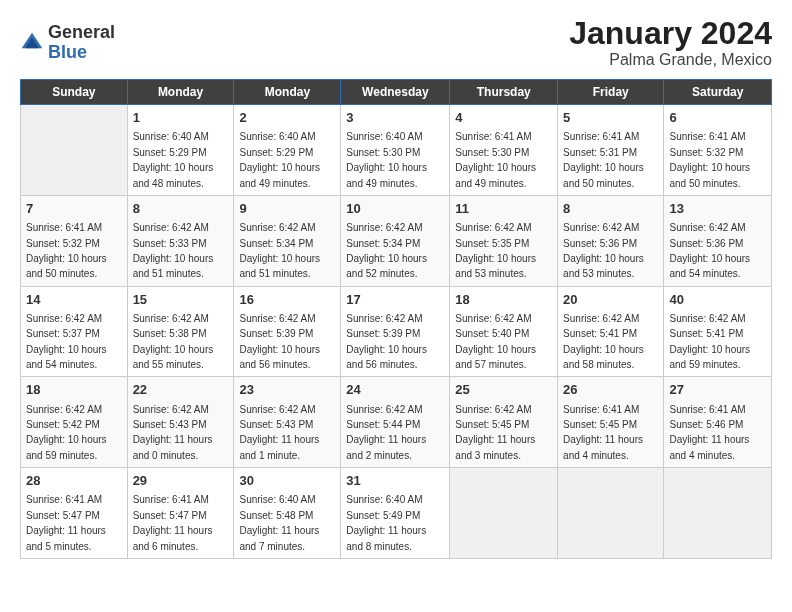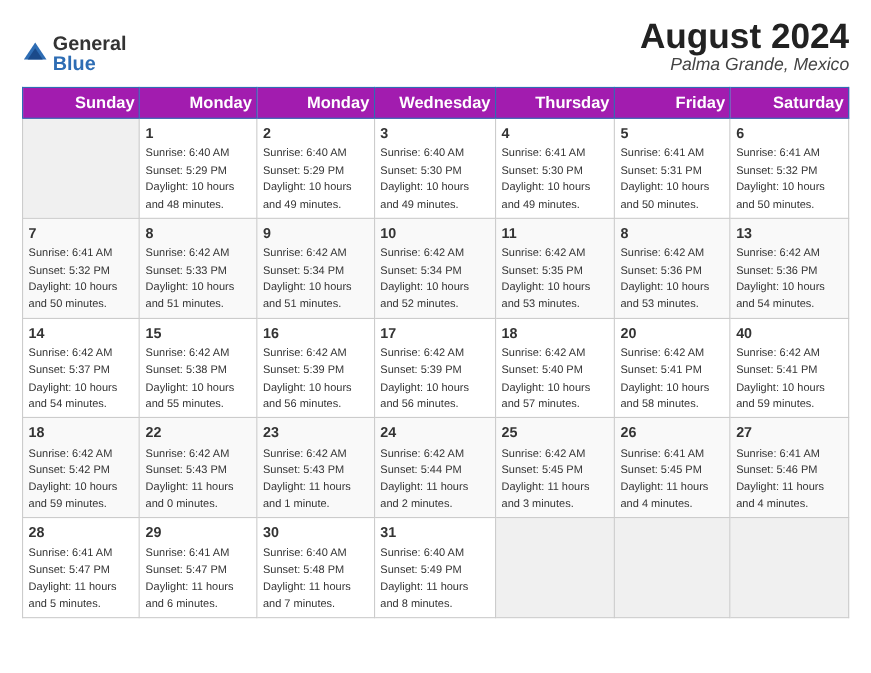--- a/index.html
+++ b/index.html
@@ -11,21 +11,21 @@
       overflow: hidden;
     }
     .page {
       width: 792px;
       min-height: 612px;
       padding: 16px 20px 10px 20px;
     }
     .header {
       display: flex;
       justify-content: space-between;
-      align-items: flex-end;
+      align-items: center;
       margin-bottom: 10px;
     }
     .logo {
       display: flex;
       align-items: center;
       gap: 4px;
     }
     .logo-text {
       font-size: 18px;
       font-weight: bold;
@@ -42,33 +42,32 @@
     }
     .month-title {
       font-size: 32px;
       font-weight: bold;
       color: #222;
       line-height: 1.1;
     }
     .location {
       font-size: 16px;
       color: #444;
-      font-style: italic;
     }
     table {
       width: 100%;
       border-collapse: collapse;
       font-size: 11px;
     }
     thead tr th {
-      background-color: #a21caf;
+      background-color: #404040;
       color: #fff;
       padding: 5px 4px;
-      text-align: right;
-      font-size: 15px;
+      text-align: center;
+      font-size: 12px;
       font-weight: bold;
       border: 1px solid #2e6db4;
     }
     tbody tr td {
       vertical-align: top;
       border: 1px solid #ccc;
       padding: 4px 5px;
       width: 113px;
       min-height: 80px;
       color: #333;
@@ -104,21 +103,21 @@
       <svg class="logo-icon" viewBox="0 0 28 28" xmlns="http://www.w3.org/2000/svg">
         <polygon points="14,2 26,20 2,20" fill="#2e6db4"></polygon>
         <polygon points="14,8 22,20 6,20" fill="#1a4a8a"></polygon>
       </svg>
       <div class="logo-text">
         <span class="logo-general">General</span><br>
         <span class="logo-blue">Blue</span>
       </div>
     </div>
     <div class="title-block">
-      <div class="month-title">August 2024</div>
+      <div class="month-title">January 2024</div>
       <div class="location">Palma Grande, Mexico</div>
     </div>
   </div>
 
   <table>
     <thead>
       <tr>
         <th>Sunday</th>
         <th>Monday</th>
         <th>Monday</th>

